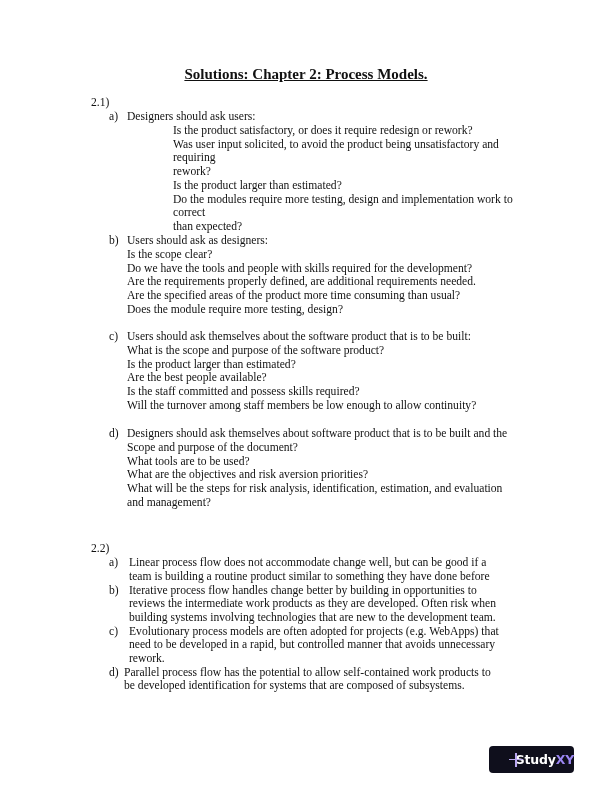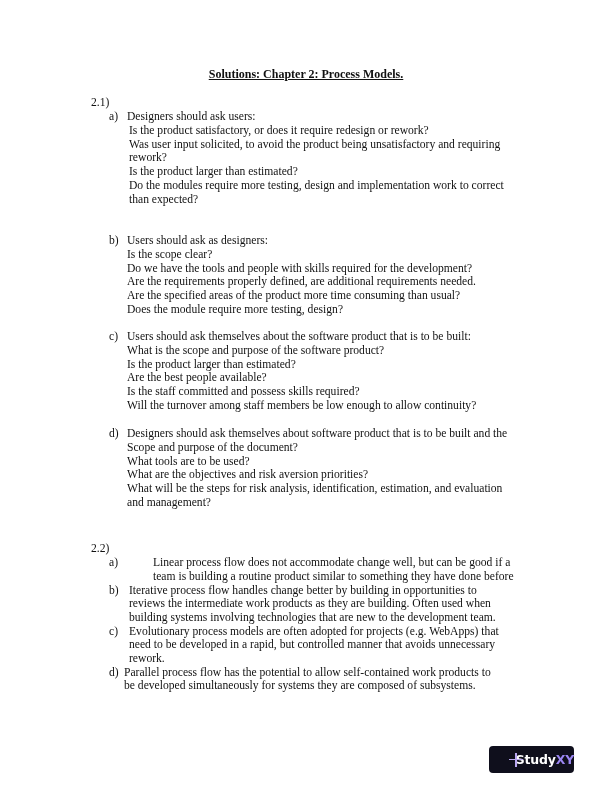--- a/index.html
+++ b/index.html
@@ -3,28 +3,28 @@
   <meta charset="utf-8">
   <style>
     html, body { margin: 0; padding: 0; }
     body {
       width: 612px; height: 792px; background: #ffffff; position: relative; overflow: hidden;
       font-family: "Liberation Serif", "DejaVu Serif", serif; color: #111111;
       font-size: 11.6px; line-height: 13.75px;
     }
     .title {
       position: absolute; top: 68px; left: 0; width: 612px; text-align: center;
-      font-weight: bold; text-decoration: underline; font-size: 12px;
+      font-weight: bold; text-decoration: underline; font-size: 15px;
     }
     .sec { position: absolute; left: 91px; }
     .sec-label { position: absolute; left: 0; top: 0; text-align: center; }
     .item { position: absolute; left: 0; width: 440px; }
     .item-marker { position: absolute; left: 18px; top: 0; }
     .item-body { position: absolute; left: 36px; width: 400px; }
-    .q { display: block; padding-left: 2px; }
+    .q { display: block; padding-left: 2px; margin-left: 44px; }
     .q2 { display: block; }
     .para { display: block; width: 400px; }
     .badge {
       position: absolute; left: 489px; top: 746px; width: 85px; height: 27px;
       background: #0f0f1c; border-radius: 4px; display: flex; align-items: center;
       box-sizing: border-box; padding-left: 20px;
     }
     .badge .plus { width: 14px; height: 14px; position: relative; margin-right: 5px; }
     .badge .plus::before, .badge .plus::after {
       content: ""; position: absolute; background: #b9a7f0;
@@ -92,49 +92,49 @@
         <span class="q2">and management?</span>
       </div>
     </div>
   </div>
 
   <div class="sec" style="top:542px;">
     <div class="sec-label">2.2)</div>
 
     <div class="item" style="top:14px;">
       <span class="item-marker">a)</span>
-      <div class="item-body" style="left:38px;margin-left:24px;">
+      <div class="item-body" style="left:38px;">
         <span class="para">Linear process flow does not accommodate change well, but can be good if a</span>
         <span class="para">team is building a routine product similar to something they have done before</span>
       </div>
     </div>
 
     <div class="item" style="top:41.5px;">
       <span class="item-marker">b)</span>
       <div class="item-body" style="left:38px;">
         <span class="para">Iterative process flow handles change better by building in opportunities to</span>
-        <span class="para">reviews the intermediate work products as they are building. Often used when</span>
+        <span class="para">reviews the intermediate work products as they are developed. Often risk when</span>
         <span class="para">building systems involving technologies that are new to the development team.</span>
       </div>
     </div>
 
     <div class="item" style="top:82.5px;">
       <span class="item-marker">c)</span>
       <div class="item-body" style="left:38px;">
         <span class="para">Evolutionary process models are often adopted for projects (e.g. WebApps) that</span>
         <span class="para">need to be developed in a rapid, but controlled manner that avoids unnecessary</span>
         <span class="para">rework.</span>
       </div>
     </div>
 
     <div class="item" style="top:123.5px;">
       <span class="item-marker">d)</span>
       <div class="item-body" style="left:33px;">
         <span class="para">Parallel process flow has the potential to allow self-contained work products to</span>
-        <span class="para">be developed simultaneously for systems they are composed of subsystems.</span>
+        <span class="para">be developed identification for systems that are composed of subsystems.</span>
       </div>
     </div>
   </div>
 
   <div class="badge">
     <span class="plus"></span>
     <span class="brand"><span>Study</span><span class="brand-accent">XY</span></span>
   </div>
 
 </div>

